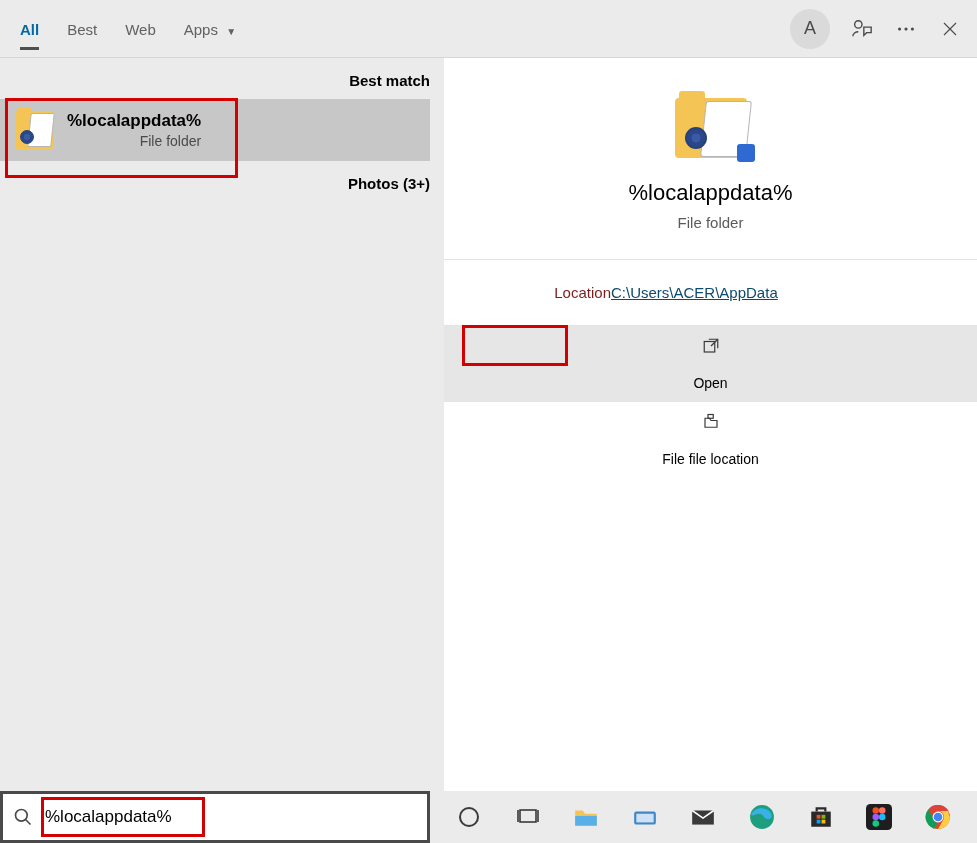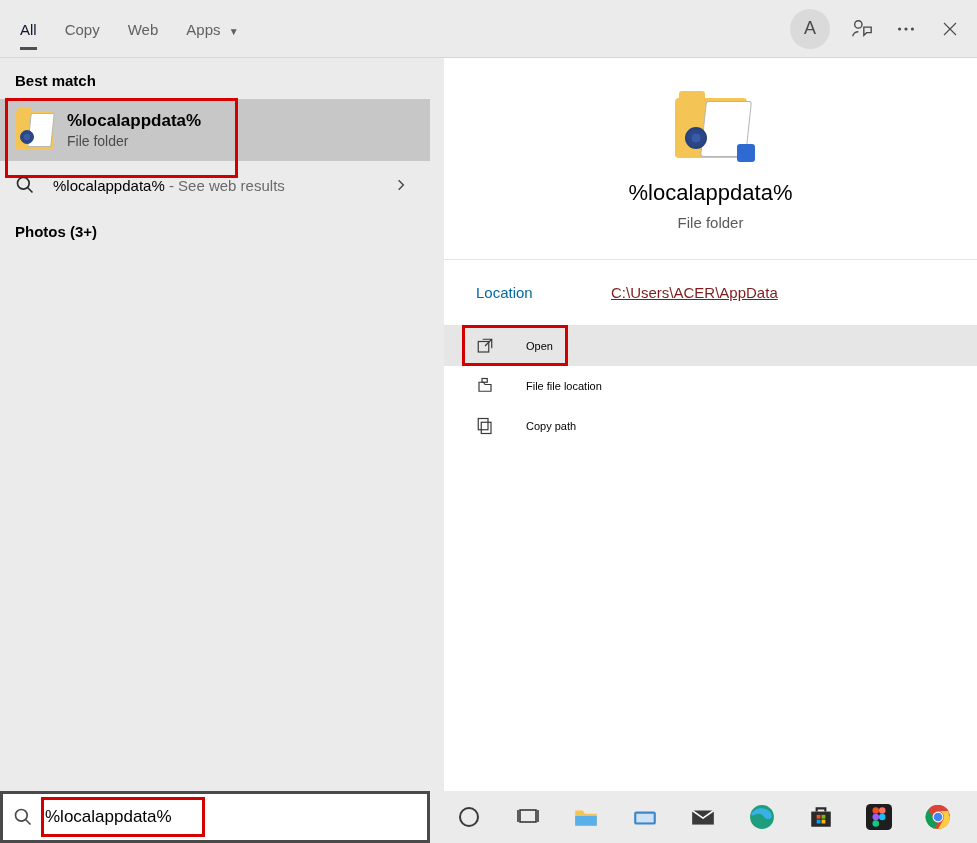--- a/index.html
+++ b/index.html
@@ -31,22 +31,22 @@
     flex: 1;
   }
   .tab {
     font-size: 15px;
     color: #616161;
     padding: 18px 0 16px 0;
     cursor: pointer;
     position: relative;
   }
   .tab.active {
-    color: #0f172a;
-    font-weight: 400;
+    color: #0369a1;
+    font-weight: 700;
   }
   .tab.active::after {
     content: "";
     position: absolute;
     left: 0; right: 0; bottom: 4px;
     height: 3px;
     background: #4f4f4f;
   }
   .tab .chev { font-size: 10px; margin-left: 4px; color: #616161; }
   .topright {
@@ -64,20 +64,21 @@
     width: 24px; height: 24px;
     display: flex; align-items: center; justify-content: center;
     color: #4a4a4a;
     cursor: pointer;
   }
 
   
   .main {
     display: flex;
     height: 733px; 
+    text-align: right;
   }
   .leftpane {
     width: 430px;
     background: #ebebeb;
     overflow: hidden;
   }
   .rightpane {
     flex: 1;
     background: #fff;
     margin-left: 14px;
@@ -165,29 +166,30 @@
   .big-folder .gear{position:absolute;left:10px;bottom:9px;width:22px;height:22px;border-radius:50%;background:radial-gradient(circle,#3a5aa8 35%,#2a4788 36%);border:2px solid #27427a;}
   .big-folder .vs{position:absolute;right:-8px;bottom:-4px;width:18px;height:18px;border-radius:3px;background:#2e6ad1;}
   .preview-title { font-size:22px; }
   .preview-sub   { font-size:15px; color:#5a5a5a; margin-top:8px; }
 
   .location-row {
     display:flex; padding:24px 32px;
     border-bottom:1px solid #e3e3e3;
     font-size:15px;
   }
-  .location-label { width:135px; color:#0369a1; }
-  .location-path  { color:#7f1d1d; text-decoration:underline; cursor:pointer;}
+  .location-label { width:135px; color:#7f1d1d; }
+  .location-path  { color:#0c4a6e; text-decoration:underline; cursor:pointer;}
 
   .action-row {
-    display:flex; align-items:center; gap:32px;
+    display:flex; align-items:center; gap:20px;
     padding: 11px 32px;
-    font-size:11px;
+    font-size:14px;
     cursor:pointer;
     position:relative;
+    flex-direction:column;
   }
   .action-row.sel { background:#e6e6e6; }
   .action-row .hl {
     position:absolute; left:18px; top:-1px; width:106px; height:41px;
     border:3px solid #d40000; pointer-events:none;
   }
   .action-icon { width:18px; height:18px; color:#3a3a3a; flex-shrink:0;}
 
   
   .taskbar {
@@ -221,21 +223,21 @@
   }
 
   svg { display:block; }
 </style>
 </head>
 <body>
 
 <div class="tabbar">
   <div class="tabs">
     <div class="tab active">All</div>
-    <div class="tab">Copy</div>
+    <div class="tab">Best</div>
     <div class="tab">Web</div>
     <div class="tab">
       <span>Apps</span>
       <span class="chev">▼</span>
     </div>
   </div>
   <div class="topright">
     <div class="avatar">A</div>
     <div class="topicon">
       <svg viewBox="0 0 24 24" width="22" height="22" fill="none" stroke="currentColor" stroke-width="1.5">
@@ -273,34 +275,20 @@
           <div class="page"></div>
           <div class="gear"></div>
       </div>
       <div>
         <div class="bm-title">%localappdata%</div>
         <div class="bm-sub">File folder</div>
       </div>
     </div>
 
 
-    <div class="webrow">
-      <svg class="mag" viewBox="0 0 24 24" fill="none" stroke="#2a2a2a" stroke-width="2">
-        <circle cx="10" cy="10" r="7"></circle>
-          <path d="M21 21l-6-6"></path>
-      </svg>
-      <div class="text">
-        <span>%localappdata%</span><span class="suffix"> - See web results</span>
-      </div>
-      <span class="chev">
-        <svg viewBox="0 0 24 24" width="14" height="14" fill="none" stroke="currentColor" stroke-width="2.5">
-            <path d="M8 4l8 8-8 8"></path>
-          </svg>
-      </span>
-    </div>
 
     <div class="section-label">Photos (3+)</div>
   </div>
 
   <div class="rightpane">
 
     <div class="preview-top">
       <div class="big-folder">
         <div class="tab"></div>
           <div class="back"></div>
@@ -328,27 +316,20 @@
     </div>
 
     <div class="action-row">
       <svg class="action-icon" viewBox="0 0 24 24" fill="none" stroke="currentColor" stroke-width="1.6">
         <path d="M4 7h6l2 3h8v9H4z"></path>
           <rect x="8" y="2" width="7" height="5"></rect>
       </svg>
       <span>File file location</span>
     </div>
 
-    <div class="action-row">
-      <svg class="action-icon" viewBox="0 0 24 24" fill="none" stroke="currentColor" stroke-width="1.6">
-        <rect x="7" y="7" width="13" height="15"></rect>
-          <rect x="3" y="2" width="13" height="15"></rect>
-      </svg>
-      <span>Copy path</span>
-    </div>
 
   </div>
 </div>
 
 <div class="taskbar">
   <div class="searchbox">
     <svg class="mag" viewBox="0 0 24 24" fill="none" stroke="currentColor" stroke-width="2">
       <circle cx="10" cy="10" r="7"></circle>
         <path d="M21 21l-6-6"></path>
     </svg>

